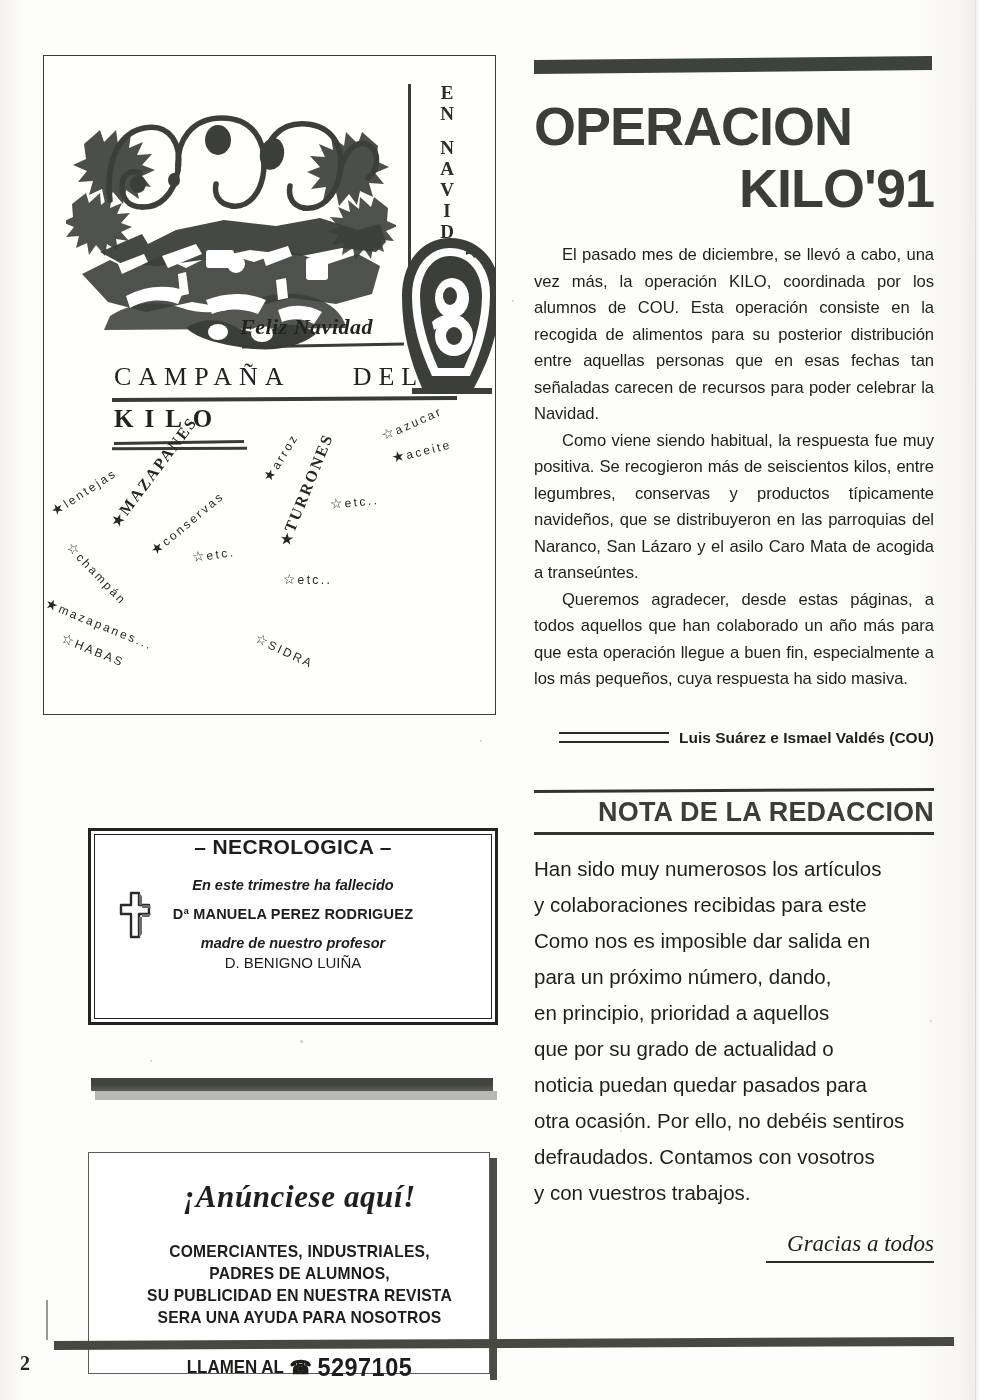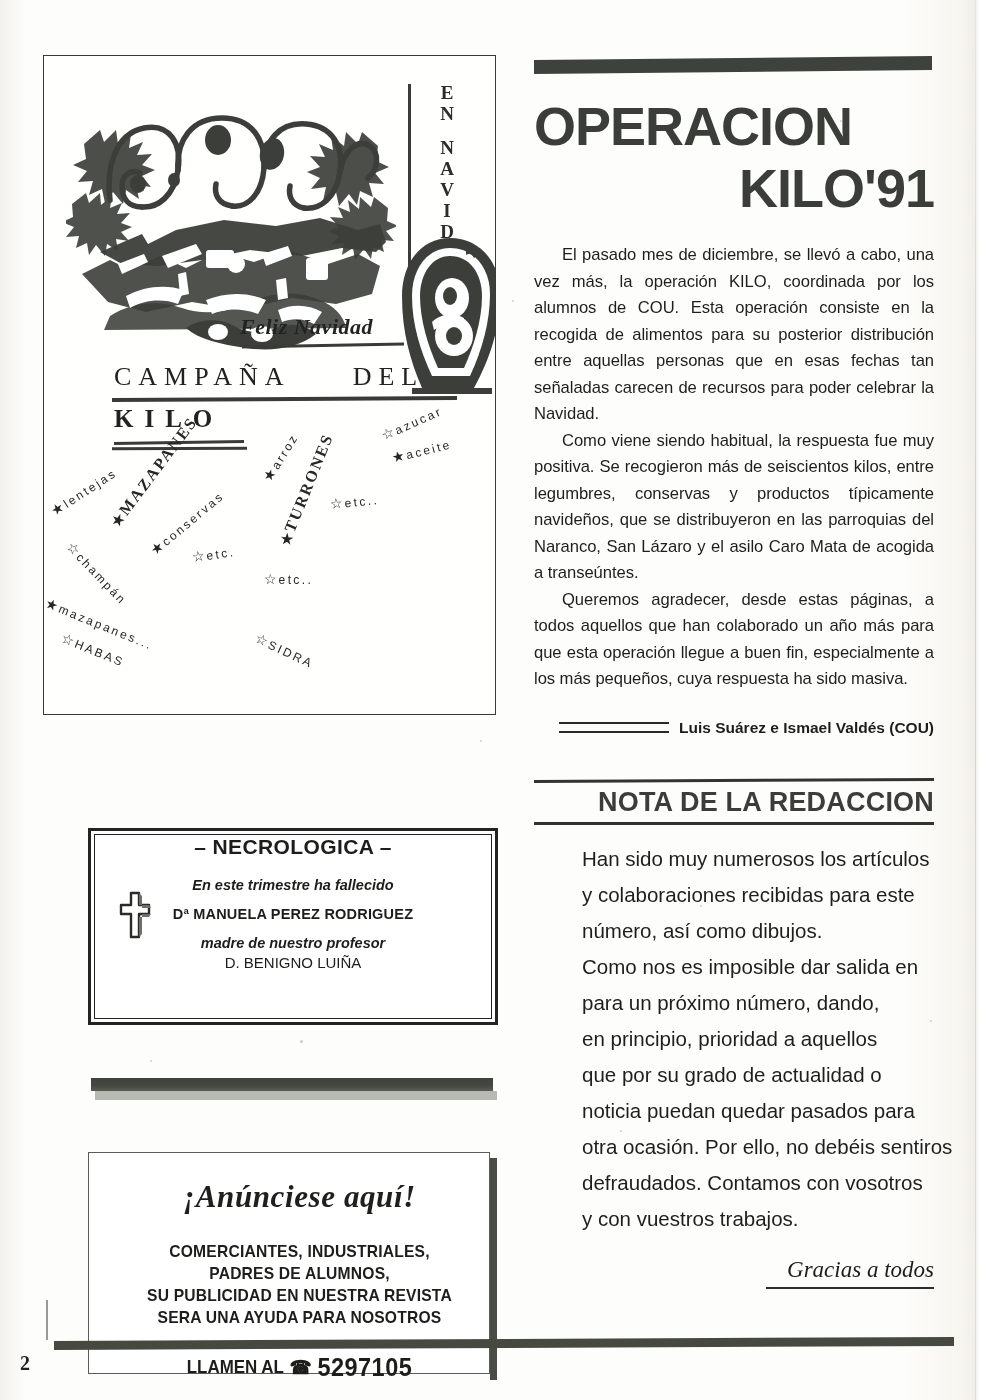--- a/index.html
+++ b/index.html
@@ -203,21 +203,21 @@
     margin-top:26px;
     font-size:16.6px;
     line-height:26.5px;
     text-align:justify;
     color:#1e1e1d;
     letter-spacing:-.05px;
   }
   .article p{margin:0;text-indent:28px;}
 
   .byline{
-    margin-top:26px;
+    margin-top:36px;
     display:flex;align-items:center;justify-content:flex-end;gap:10px;
   }
   .byline .bl-rule{
     width:110px;height:7px;
     border-top:2px solid #2a2a28;
     border-bottom:2px solid #2a2a28;
     background:transparent;
   }
   .byline .bl-text{font-weight:bold;font-size:15.5px;color:#1d1d1c;}
 
@@ -226,21 +226,20 @@
   .nota-title{
     text-align:right;font-weight:bold;font-size:27px;letter-spacing:.2px;
     color:#3a3d38;margin:5px 0 4px;
   }
   .nota-rule-bot{height:3px;background:#33332f;width:400px;}
   .nota-body{
     margin-top:16px;
     font-size:20.5px;
     line-height:36px;
     color:#1e1e1d;
-    margin-left:48px;
   }
   .nota-body div{white-space:nowrap;}
   .nota-sign{
     margin-top:20px;text-align:right;
   }
   .nota-sign .sg{
     font-family:"Liberation Serif", serif;
     font-style:italic;font-size:23px;color:#1d1d1c;
     display:inline-block;padding-bottom:4px;
   }
@@ -357,21 +356,21 @@
       <div class="fan">
           <div class="fanword" style="left: 8px; top: 118px; transform: rotate(-33deg);"><span class="st">★</span><span>lentejas</span></div>
           <div class="fanword big" style="left: 70px; top: 130px; transform: rotate(-53deg);"><span class="st">★</span><span>MAZAPANES</span></div>
           <div class="fanword" style="left: 108px; top: 158px; transform: rotate(-40deg);"><span class="st">★</span><span>conservas</span></div>
           <div class="fanword" style="left: 222px; top: 86px; transform: rotate(-58deg);"><span class="st">★</span><span>arroz</span></div>
           <div class="fanword big" style="left: 240px; top: 150px; transform: rotate(-68deg);"><span class="st">★</span><span>TURRONES</span></div>
           <div class="fanword" style="left: 338px; top: 42px; transform: rotate(-24deg);"><span class="st">☆</span><span>azucar</span></div>
           <div class="fanword" style="left: 348px; top: 64px; transform: rotate(-14deg);"><span class="st">★</span><span>aceite</span></div>
           <div class="fanword" style="left: 286px; top: 110px; transform: rotate(-6deg);"><span class="st">☆</span><span>etc..</span></div>
           <div class="fanword" style="left: 148px; top: 163px; transform: rotate(-8deg);"><span class="st">☆</span><span>etc.</span></div>
-          <div class="fanword" style="left: 220px; top: 185px; transform: rotate(0deg); text-align: right;"><span class="st">☆</span><span>etc..</span></div>
+          <div class="fanword" style="left: 239px; top: 185px; transform: rotate(0deg); text-align: right;"><span class="st">☆</span><span>etc..</span></div>
           <div class="fanword" style="left: 25px; top: 150px; transform: rotate(46deg);"><span class="st">☆</span><span>champán</span></div>
           <div class="fanword" style="left: 2px; top: 208px; transform: rotate(22deg);"><span class="st">★</span><span>mazapanes...</span></div>
           <div class="fanword" style="left: 18px; top: 243px; transform: rotate(22deg);"><span class="st">☆</span><span>HABAS</span></div>
           <div class="fanword" style="left: 212px; top: 243px; transform: rotate(25deg);"><span class="st">☆</span><span>SIDRA</span></div>
         </div>
 
       <div class="feliz">Feliz Navidad</div>
       <div class="feliz-rule"></div>
 
       <div class="madonna">
@@ -458,21 +457,20 @@
       <span class="bl-text">Luis Suárez e Ismael Valdés (COU)</span>
     </div>
 
     <div class="nota">
       <div class="nota-rule-top"></div>
       <div class="nota-title">NOTA DE LA REDACCION</div>
       <div class="nota-rule-bot"></div>
       <div class="nota-body">
         <div>Han sido muy numerosos los artículos</div>
         <div>y colaboraciones recibidas para este</div>
-        <div>número, así como dibujos.</div>
         <div>Como nos es imposible dar salida en</div>
         <div>para un próximo número, dando,</div>
         <div>en principio, prioridad a aquellos</div>
         <div>que por su grado de actualidad o</div>
         <div>noticia puedan quedar pasados para</div>
         <div>otra ocasión. Por ello, no debéis sentiros</div>
         <div>defraudados. Contamos con vosotros</div>
         <div>y con vuestros trabajos.</div>
       </div>
       <div class="nota-sign">

